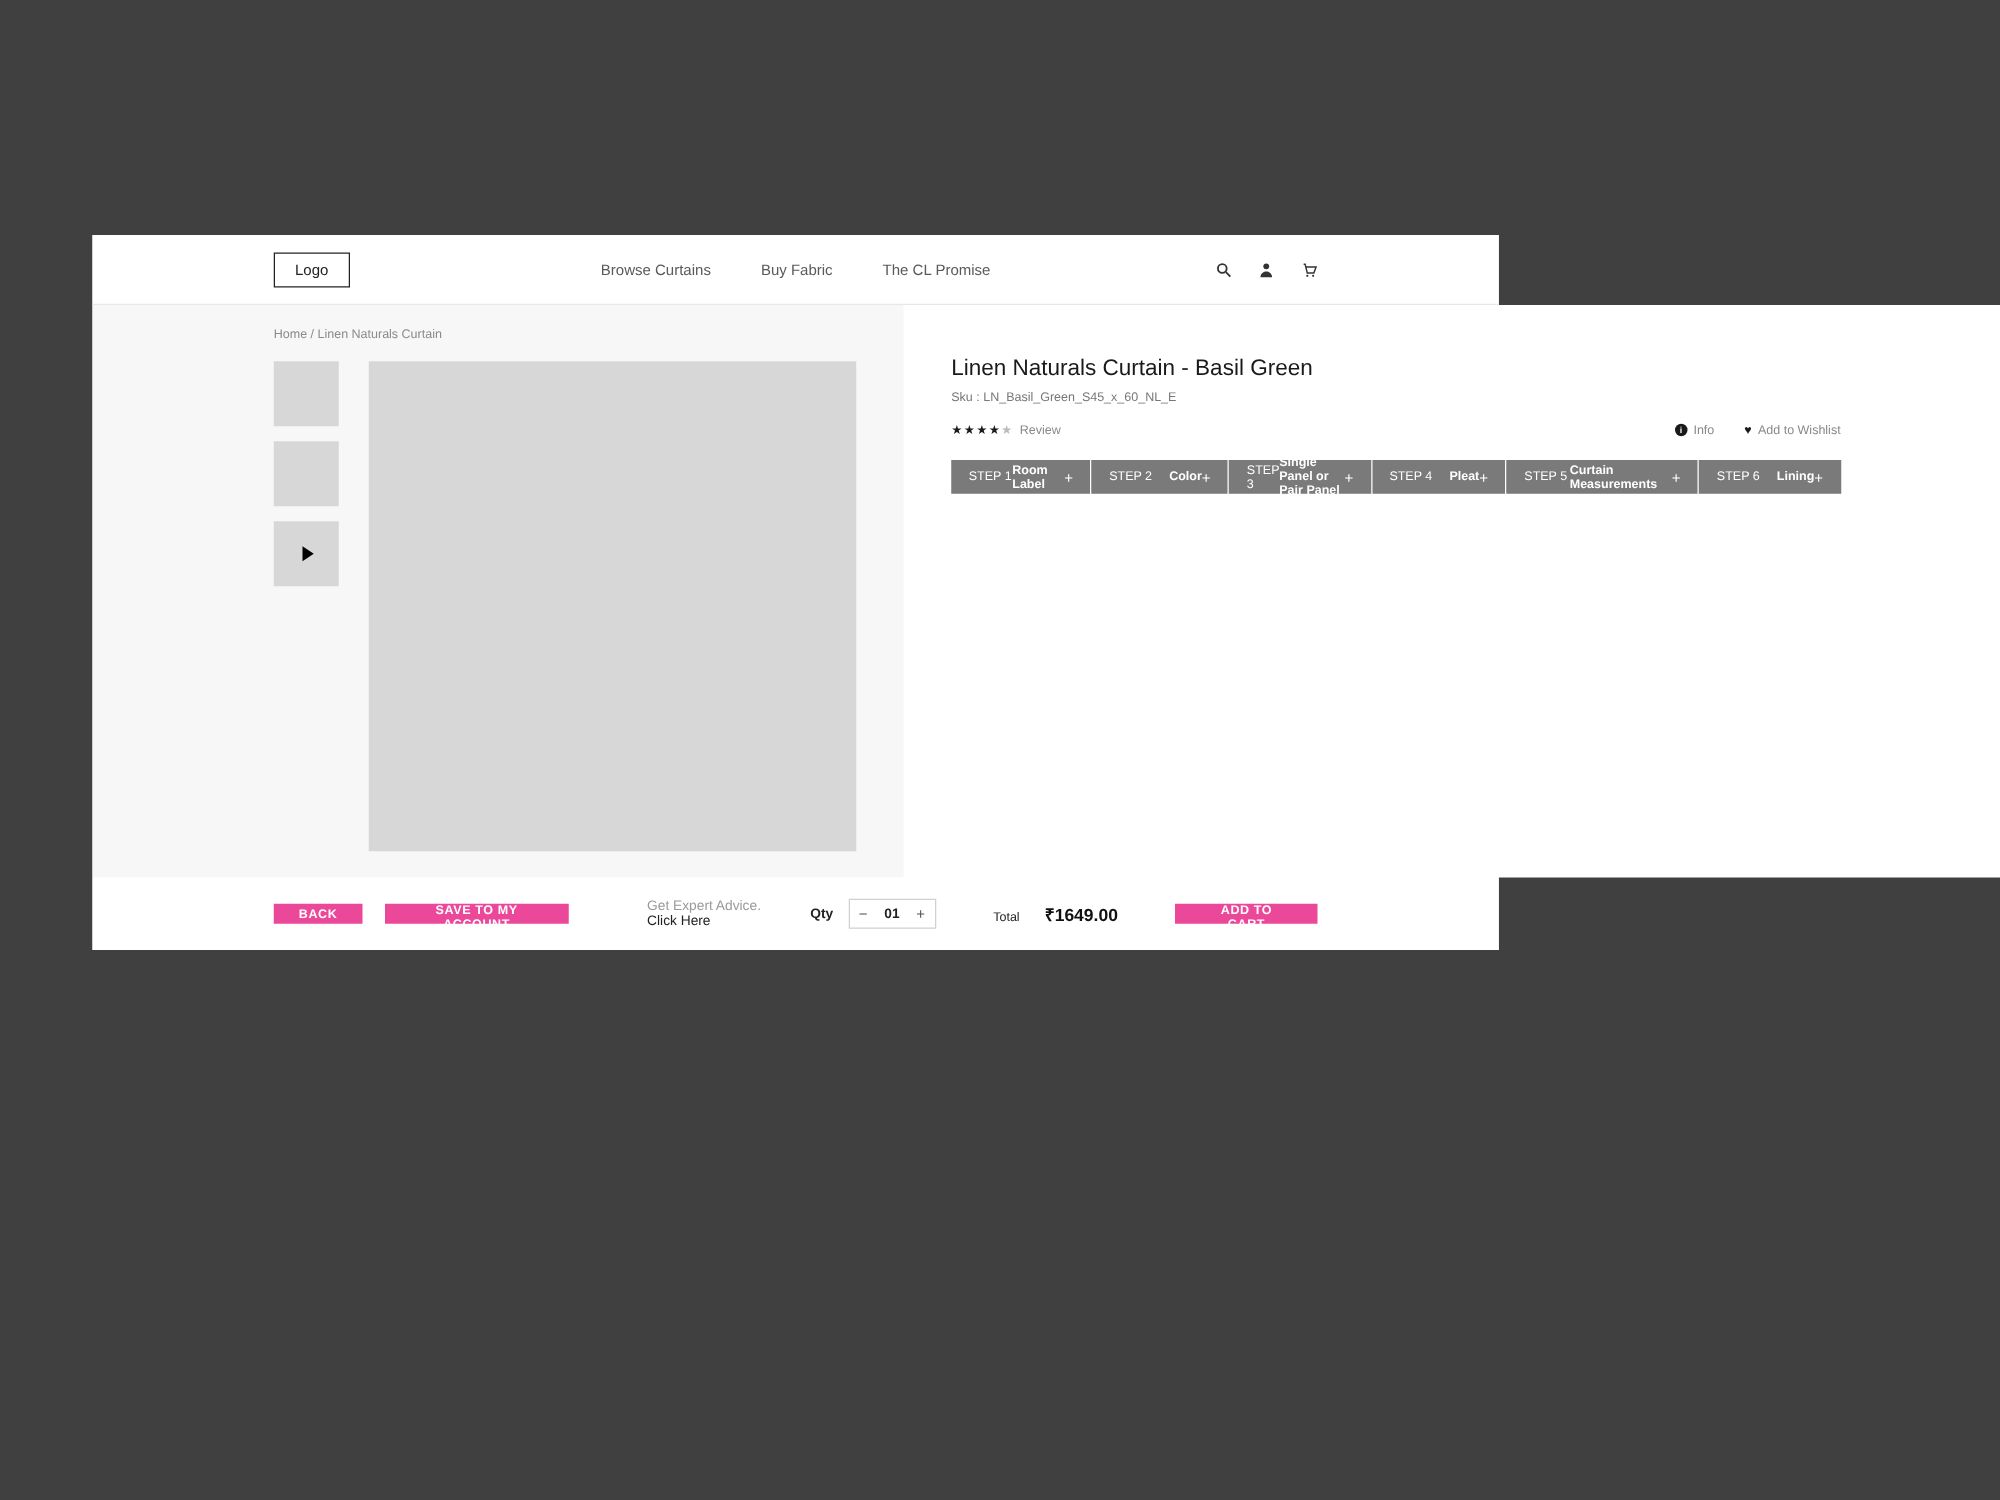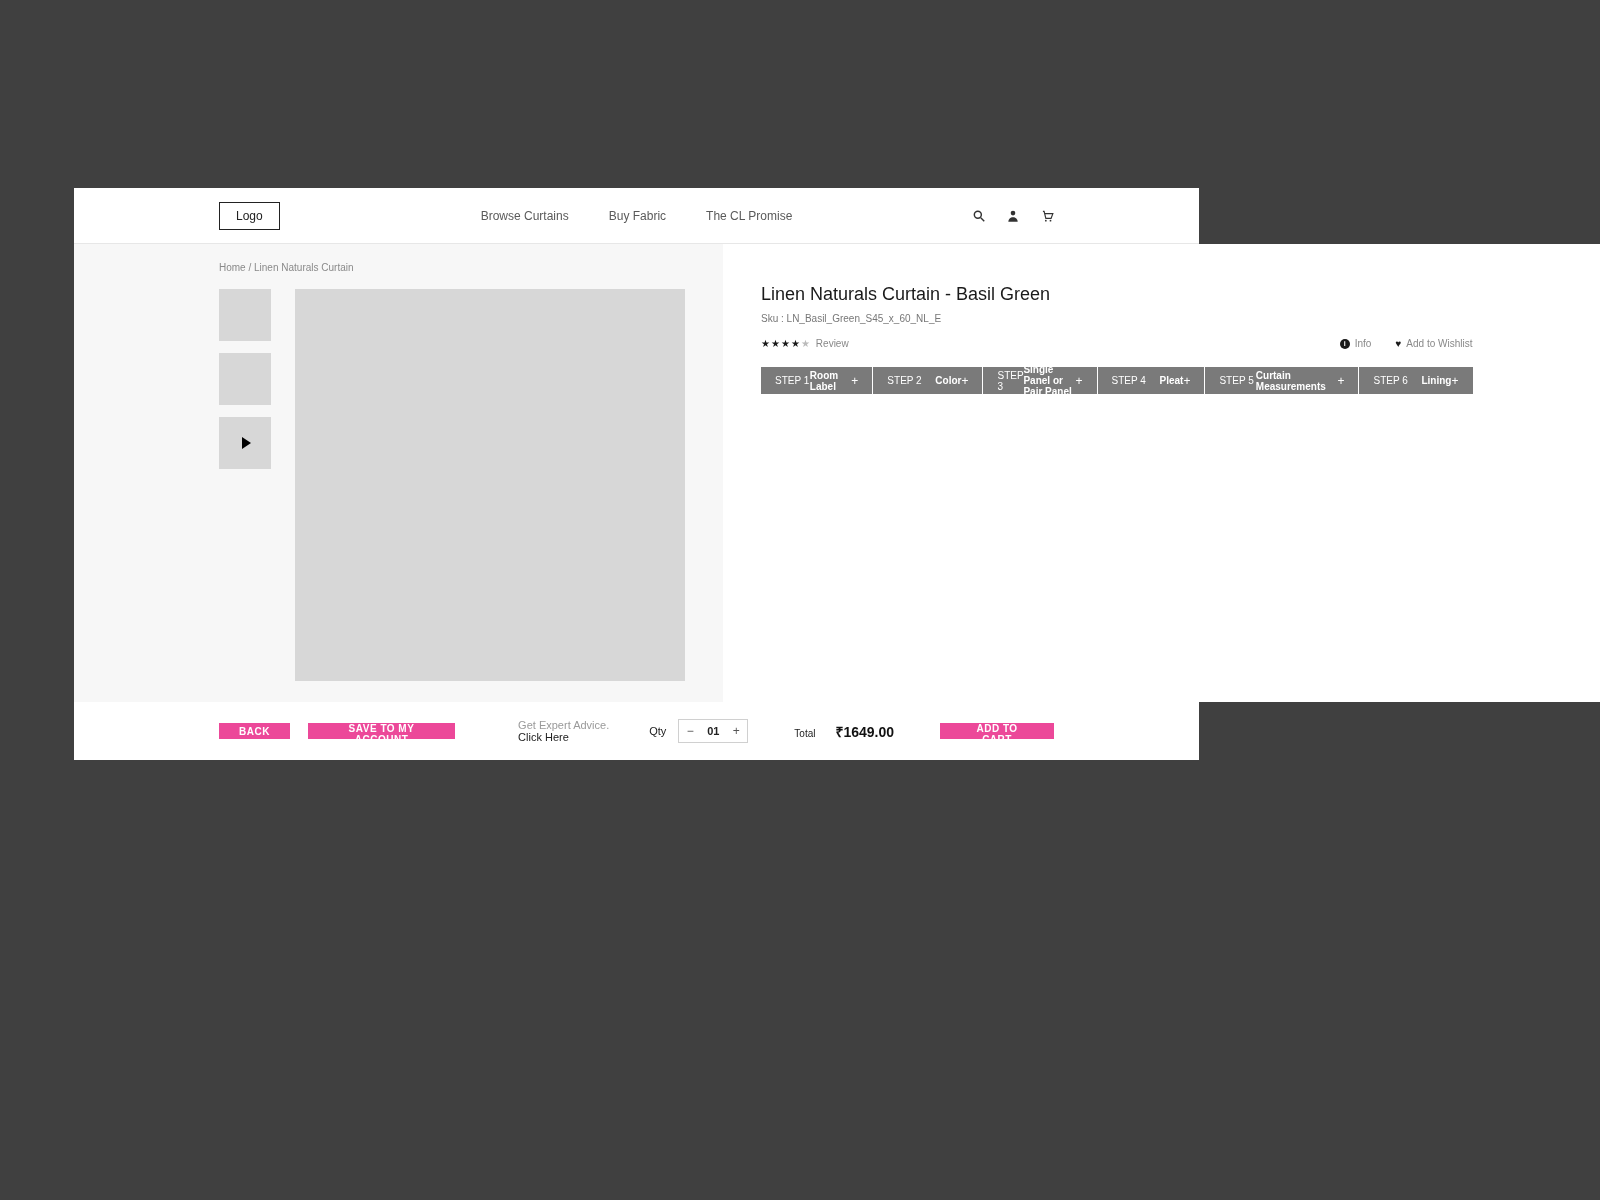--- a/index.html
+++ b/index.html
@@ -190,21 +190,21 @@
     font-size: 11px;
     color: #9a9a9a;
   }
   .expert .click { color: #222; }
   .qty-wrap {
     margin-left: auto;
     display: flex;
     align-items: center;
     gap: 12px;
   }
-  .qty-label { font-size: 11px; color: #222; font-weight: 400; }
+  .qty-label { font-size: 11px; color: #222; font-weight: 700; }
   .qty-box {
     border: 1px solid #d0d0d0;
     height: 24px;
     display: flex;
     align-items: center;
   }
   .qty-btn {
     width: 22px; text-align: center; font-size: 12px; color: #555; cursor: pointer;
   }
   .qty-val {

